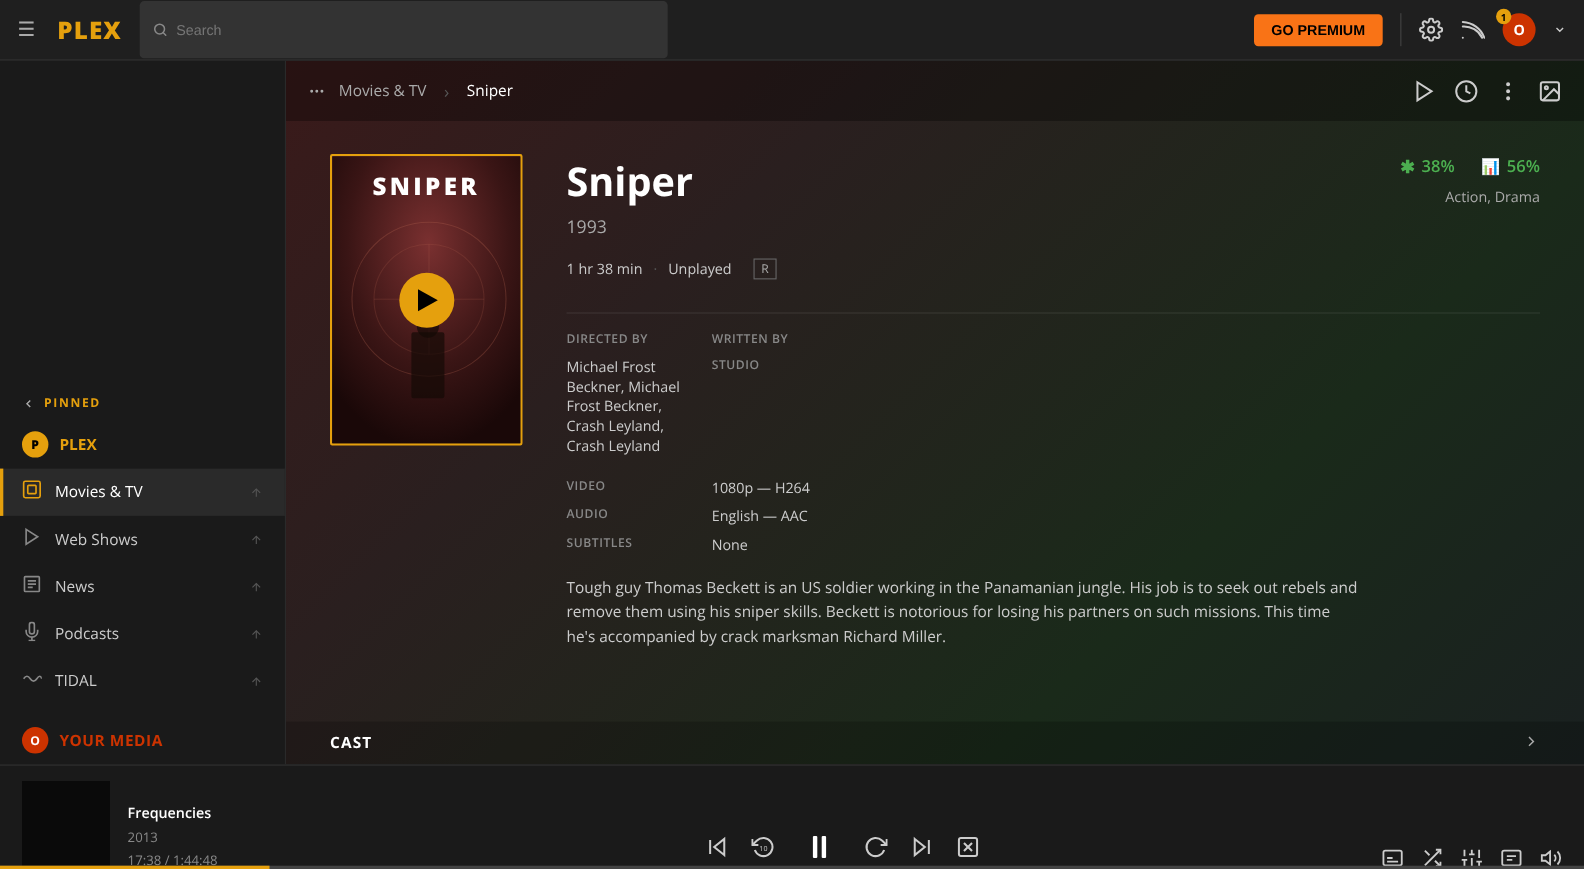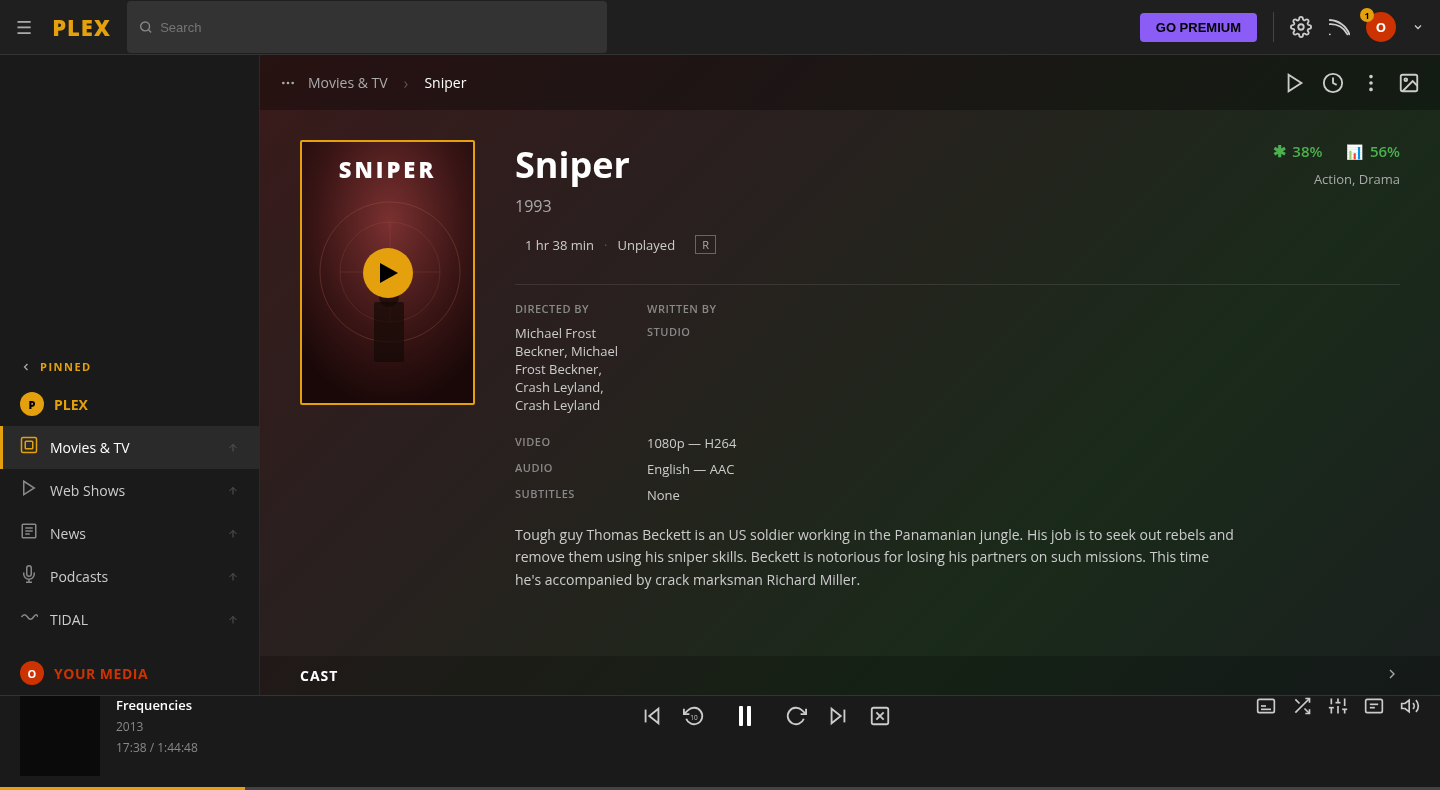--- a/index.html
+++ b/index.html
@@ -6,21 +6,21 @@
     body { width: 1440px; height: 790px; background: #1a1a1a; font-family: 'Open Sans', Arial, sans-serif; color: #fff; overflow: hidden; display: flex; flex-direction: column; }
 
     
     .topbar { height: 55px; background: #1f1f1f; display: flex; align-items: center; padding: 0 16px; flex-shrink: 0; border-bottom: 1px solid #333; z-index: 10; }
     .topbar-logo { display: flex; align-items: center; gap: 10px; margin-right: 16px; }
     .hamburger-icon { color: #aaa; font-size: 18px; cursor: pointer; margin-right: 10px; }
     .plex-logo { color: #e5a00d; font-weight: 900; font-size: 22px; letter-spacing: 1px; }
     .search-bar { flex: 1; max-width: 480px; height: 52px; background: #333; border-radius: 4px; display: flex; align-items: center; padding: 0 12px; gap: 8px; }
     .search-bar input { background: none; border: none; outline: none; color: #ccc; font-size: 13px; width: 100%; }
     .topbar-right { margin-left: auto; display: flex; align-items: center; gap: 16px; }
-    .go-premium-btn { background: #8b5cf6; color: #000; font-weight: 700; font-size: 13px; padding: 7px 16px; border-radius: 4px; cursor: pointer; border: none; }
+    .go-premium-btn { background: #f97316; color: #000; font-weight: 700; font-size: 13px; padding: 7px 16px; border-radius: 4px; cursor: pointer; border: none; }
     .topbar-divider { width: 1px; height: 30px; background: #444; }
     .avatar-btn { width: 30px; height: 30px; background: #cc3300; border-radius: 50%; display: flex; align-items: center; justify-content: center; font-weight: 700; font-size: 13px; color: #fff; cursor: pointer; position: relative; }
     .avatar-badge { position: absolute; top: -4px; left: -6px; background: #e5a00d; color: #000; font-size: 9px; font-weight: 700; border-radius: 50%; width: 14px; height: 14px; display: flex; align-items: center; justify-content: center; }
 
     
     .main-layout { display: flex; flex: 1; overflow: hidden; }
 
     
     .sidebar { width: 260px; background: #1a1a1a; flex-shrink: 0; display: flex; flex-direction: column; padding-top: 10px; border-right: 1px solid #2a2a2a; justify-content: flex-end; }
     .sidebar-section-label { color: #e5a00d; font-size: 11px; font-weight: 700; letter-spacing: 1.5px; padding: 8px 20px; display: flex; align-items: center; gap: 8px; }
@@ -52,21 +52,21 @@
     .movie-detail { display: flex; flex: 1; padding: 30px 40px; gap: 40px; overflow-y: auto; }
     .movie-poster { flex-shrink: 0; width: 175px; height: 265px; border: 2px solid #e5a00d; position: relative; cursor: pointer; border-radius: 2px; overflow: hidden; }
     .movie-poster-bg { width: 100%; height: 100%; background: linear-gradient(180deg, #4a2020 0%, #2a1510 50%, #1a1008 100%); display: flex; align-items: center; justify-content: center; }
     .poster-title-overlay { position: absolute; top: 12px; left: 0; right: 0; text-align: center; color: #fff; font-size: 22px; font-weight: 900; letter-spacing: 3px; text-transform: uppercase; }
     .poster-play-btn { position: absolute; width: 50px; height: 50px; background: #e5a00d; border-radius: 50%; display: flex; align-items: center; justify-content: center; cursor: pointer; top: 50%; left: 50%; transform: translate(-50%, -50%); }
     .poster-play-triangle { width: 0; height: 0; border-top: 10px solid transparent; border-bottom: 10px solid transparent; border-left: 18px solid #000; margin-left: 3px; }
 
     .movie-info { flex: 1; }
     .movie-title { font-size: 36px; font-weight: 700; color: #fff; margin-bottom: 6px; }
     .movie-year { font-size: 16px; color: #aaa; margin-bottom: 18px; }
-    .movie-meta { display: flex; align-items: center; gap: 10px; font-size: 13px; color: #ccc; margin-bottom: 14px; margin-left: 10px; }
+    .movie-meta { display: flex; gap: 10px; font-size: 13px; color: #ccc; margin-bottom: 14px; }
     .meta-separator { color: #555; }
     .meta-rated { border: 1px solid #666; padding: 1px 6px; font-size: 11px; color: #aaa; }
     .movie-ratings { display: flex; gap: 24px; margin-bottom: 8px; }
     .rating-item { display: flex; align-items: center; gap: 6px; font-size: 15px; font-weight: 600; }
     .rating-rotten { color: #4caf50; }
     .rating-audience { color: #4caf50; }
     .movie-genres { color: #aaa; font-size: 13px; }
     .movie-divider { border: none; border-top: 1px solid rgba(255,255,255,0.1); margin: 16px 0; }
     .movie-credits { display: grid; grid-template-columns: 120px 1fr; gap: 8px 12px; margin-bottom: 20px; }
     .credit-label { color: #888; font-size: 11px; text-transform: uppercase; letter-spacing: 0.5px; font-weight: 600; }
@@ -74,21 +74,21 @@
     .movie-tech { display: grid; grid-template-columns: 120px 1fr; gap: 8px 12px; margin-bottom: 20px; }
     .tech-label { color: #888; font-size: 11px; text-transform: uppercase; letter-spacing: 0.5px; font-weight: 600; }
     .tech-value { color: #ccc; font-size: 13px; }
     .movie-description { color: #ccc; font-size: 14px; line-height: 1.6; max-width: 720px; }
 
     
     .cast-section { padding: 10px 40px; background: rgba(0,0,0,0.2); display: flex; align-items: flex-start; justify-content: space-between; flex-shrink: 0; }
     .cast-label { font-size: 14px; font-weight: 700; letter-spacing: 1px; text-transform: uppercase; color: #fff; }
 
     
-    .player-bar { height: 95px; background: #1a1a1a; border-top: 1px solid #333; display: flex; align-items: flex-start; padding: 0 20px; gap: 16px; flex-shrink: 0; position: relative; }
+    .player-bar { height: 95px; background: #1a1a1a; border-top: 1px solid #333; display: flex; align-items: flex-end; padding: 0 20px; gap: 16px; flex-shrink: 0; position: relative; }
     .player-thumbnail { width: 80px; height: 80px; background: #111; flex-shrink: 0; }
     .player-thumbnail-inner { width: 100%; height: 100%; background: #0a0a0a; }
     .player-track-info { display: flex; flex-direction: column; gap: 4px; min-width: 160px; }
     .player-track-title { font-size: 13px; font-weight: 600; color: #fff; }
     .player-track-year { font-size: 12px; color: #888; }
     .player-track-time { font-size: 12px; color: #888; }
     .player-controls { display: flex; align-items: center; gap: 20px; margin: 0 auto; }
     .ctrl-play-pause { width: 40px; height: 40px; background: transparent; border: none; cursor: pointer; display: flex; align-items: center; justify-content: center; }
     .pause-icon { display: flex; gap: 4px; }
     .pause-bar { width: 4px; height: 20px; background: #fff; border-radius: 1px; }

